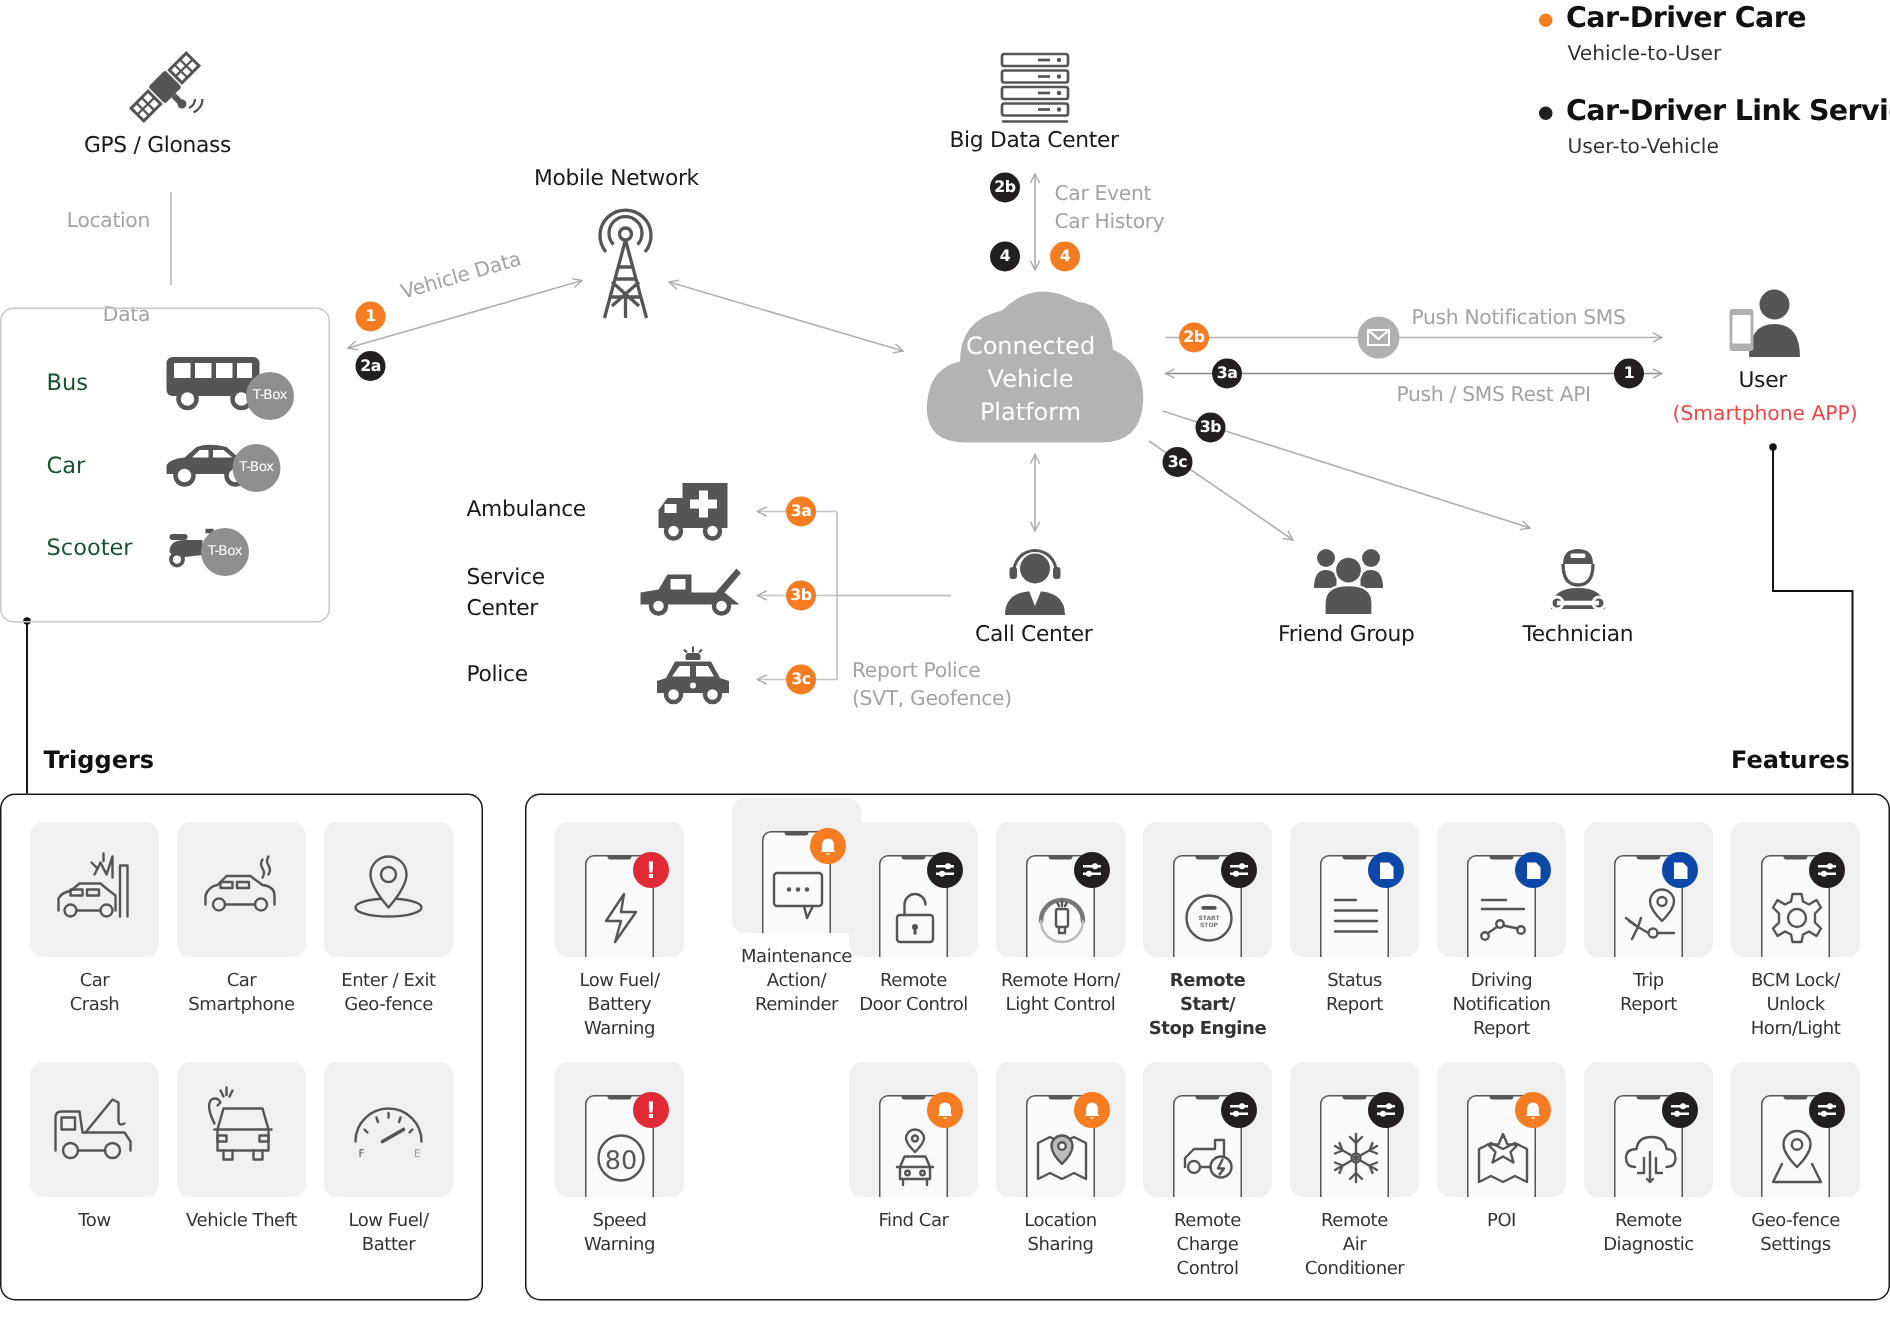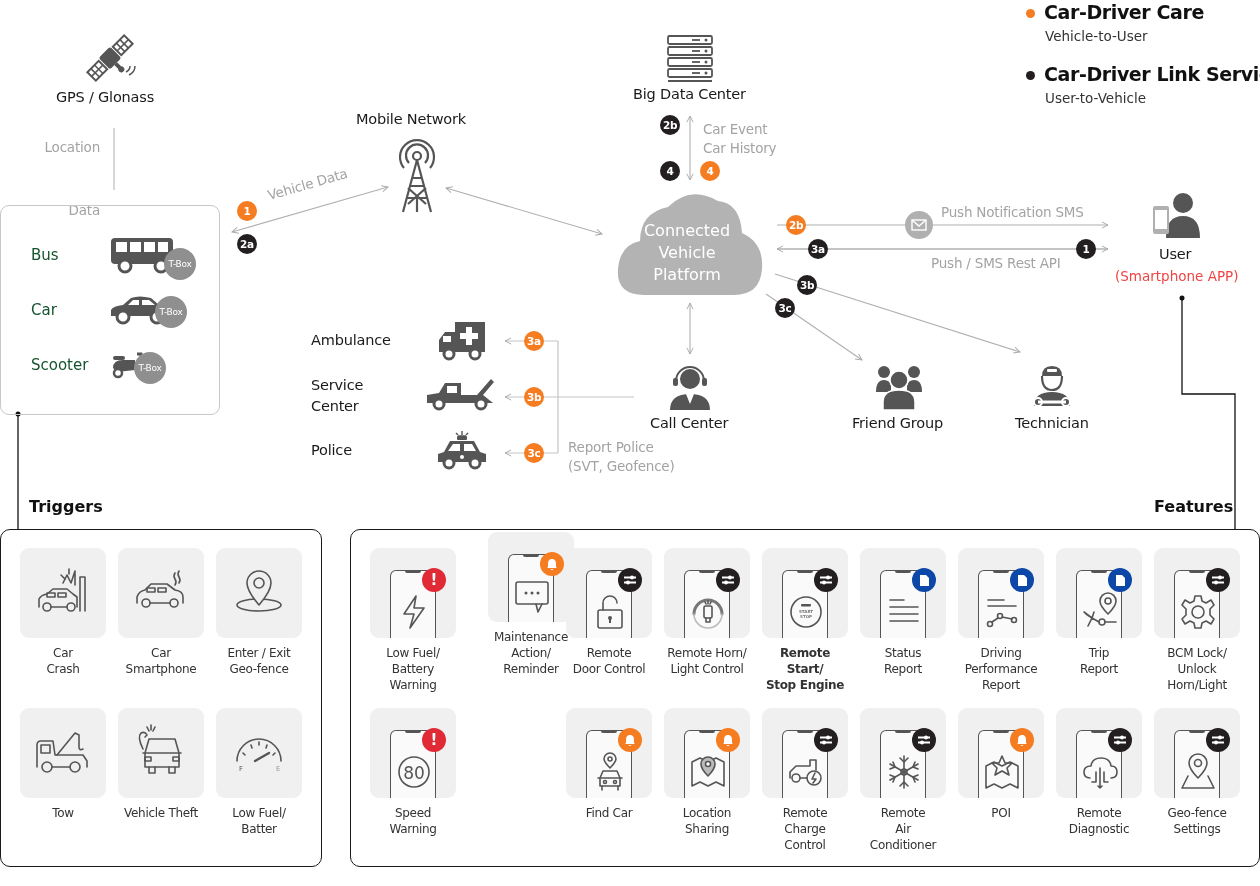--- a/index.html
+++ b/index.html
@@ -520,21 +520,21 @@
               </g>
             </svg></div>
           <div class="fbadge" style="background: rgb(13, 71, 168);">
             <svg width="11" height="13" viewBox="0 0 11 13">
               <path d="M1 1 L7 1 L10 4 L10 12 L1 12 Z" fill="#fff"></path>
             </svg>
           </div>
         </div>
         <div class="cap">
           <div>Driving</div>
-          <div>Performance</div>
+          <div>Notification</div>
           <div>Report</div>
         </div>
       </div>
       <div class="tile" style="left: 705px; top: 18px;">
         <div class="sq">
           <div class="phone"></div>
           <div class="ficon"><svg viewBox="0 0 40 40">
               <g fill="none" stroke="#555" stroke-width="1.6" stroke-linecap="round" stroke-linejoin="round">
                 <path d="M28 22 Q20 14 20 9 A8 8 0 0 1 36 9 Q36 14 28 22 Z"></path>
                 <circle cx="28" cy="9" r="3"></circle>

